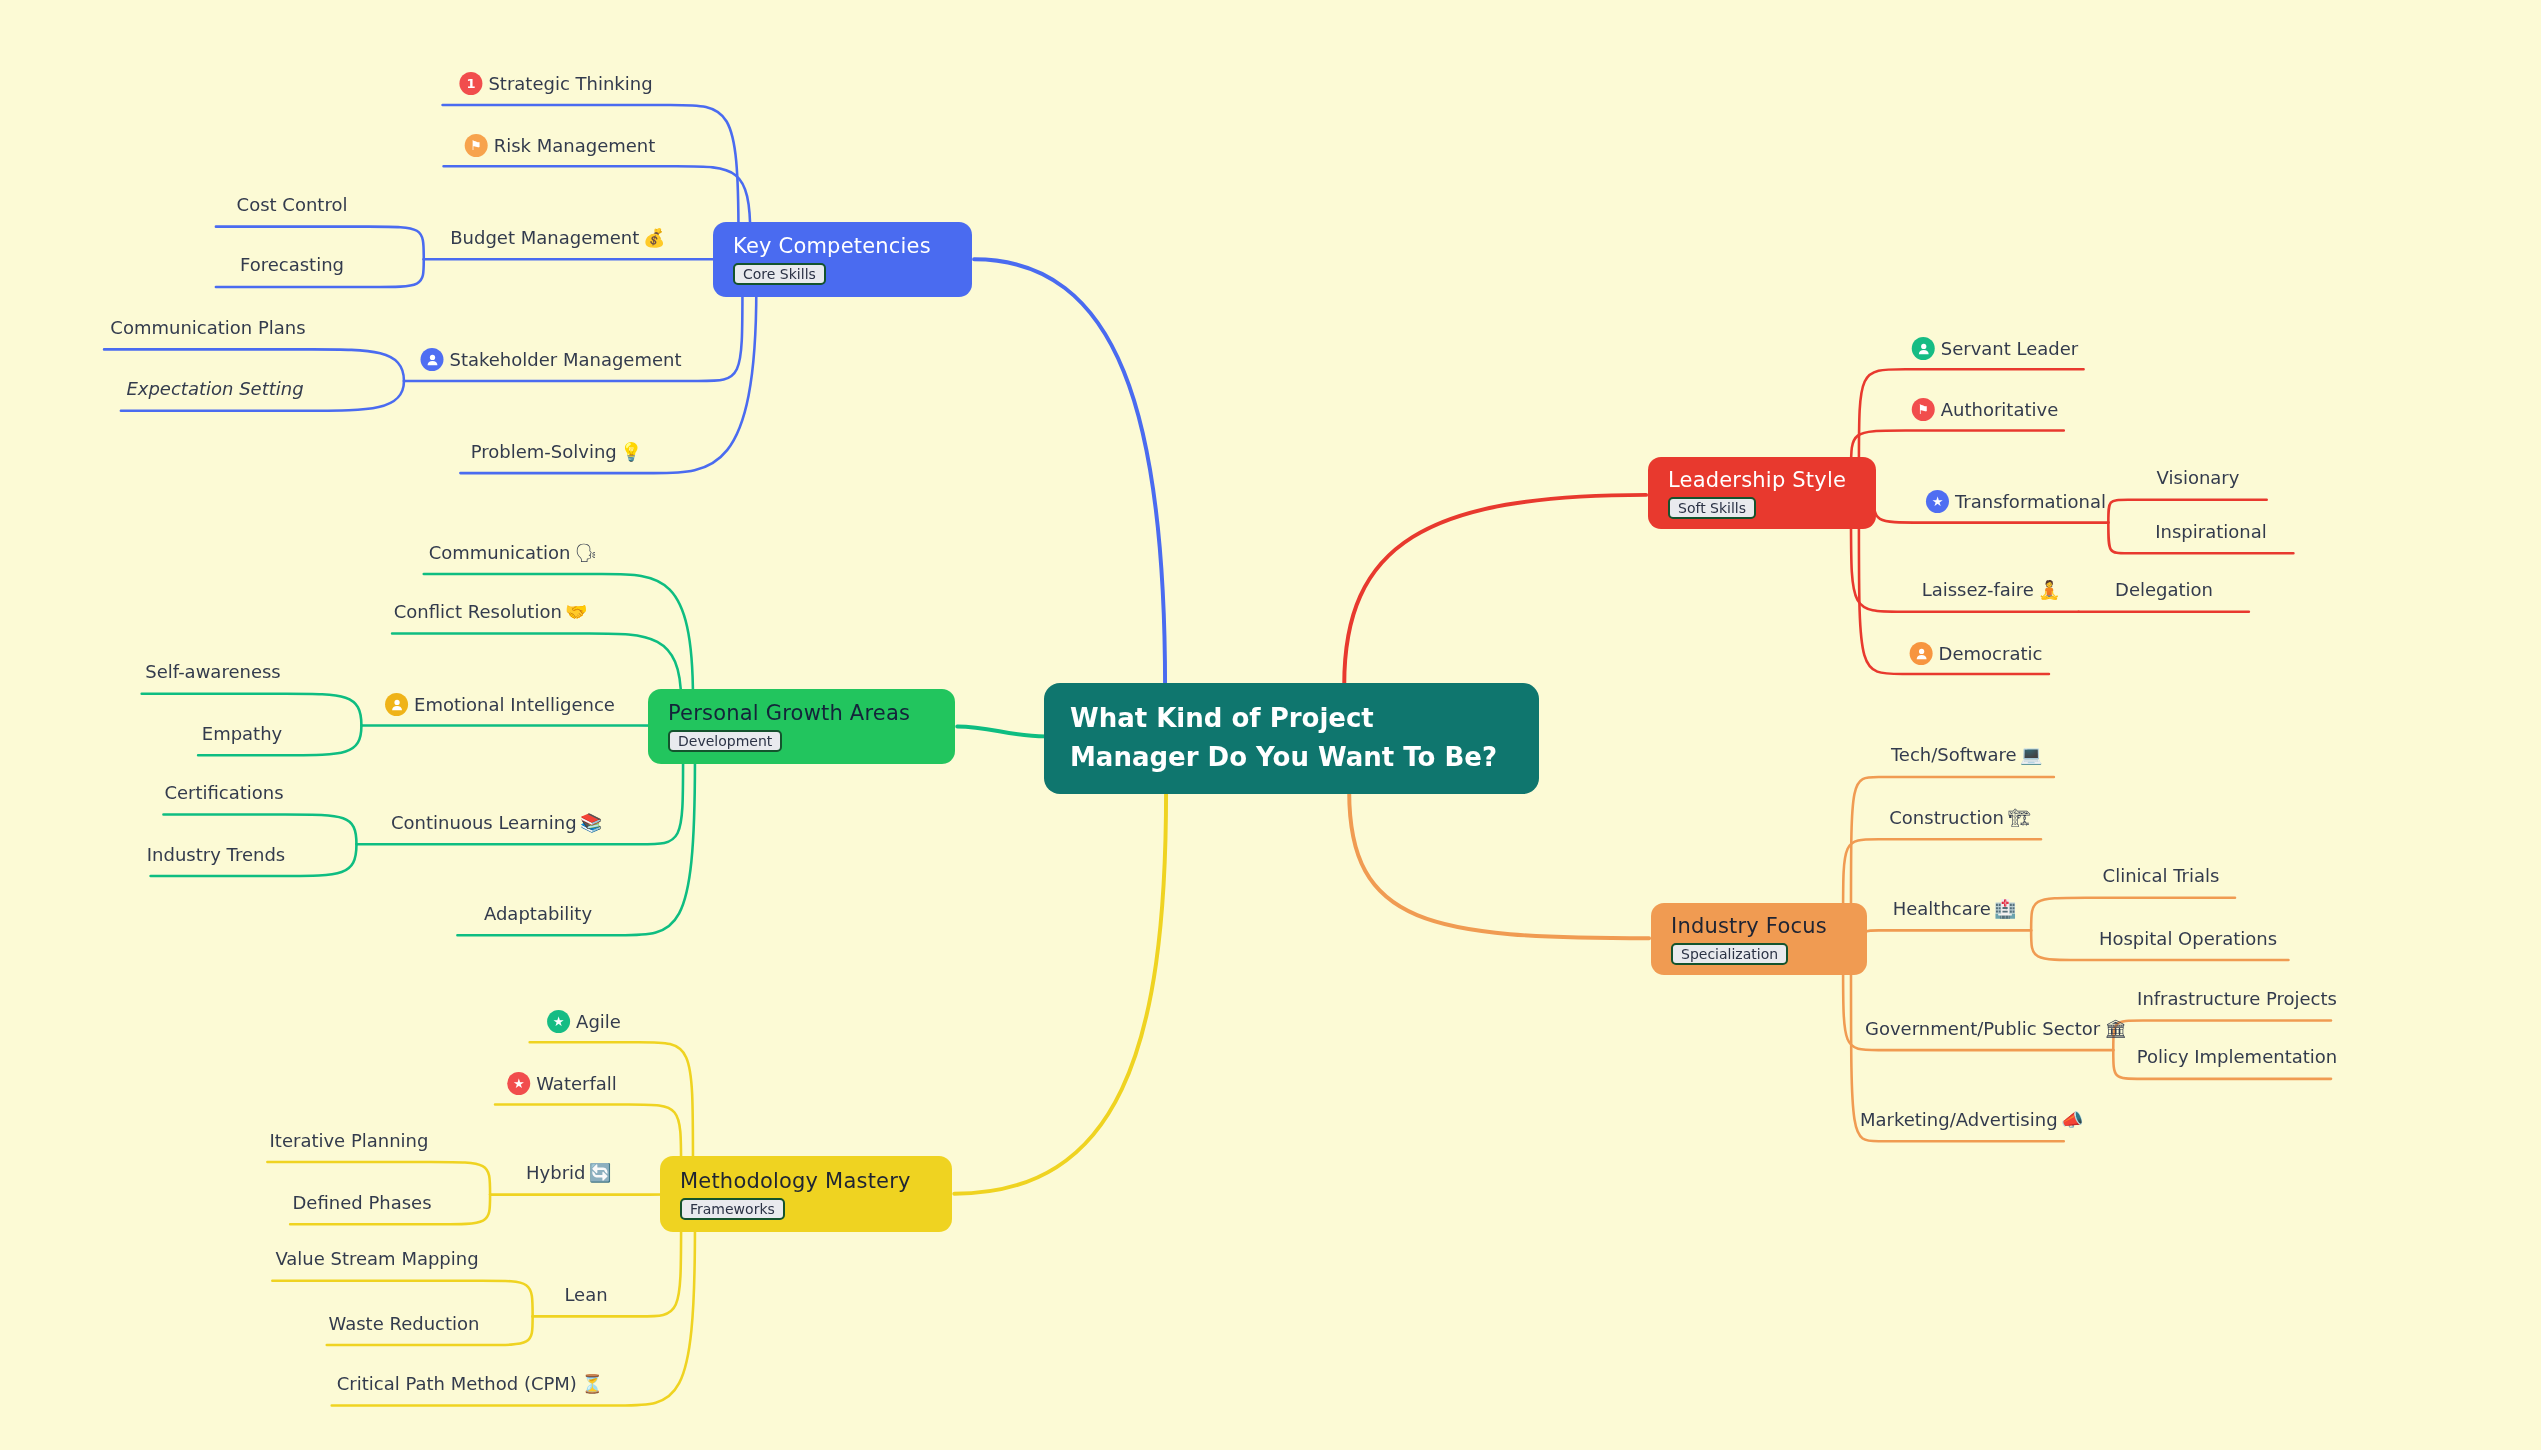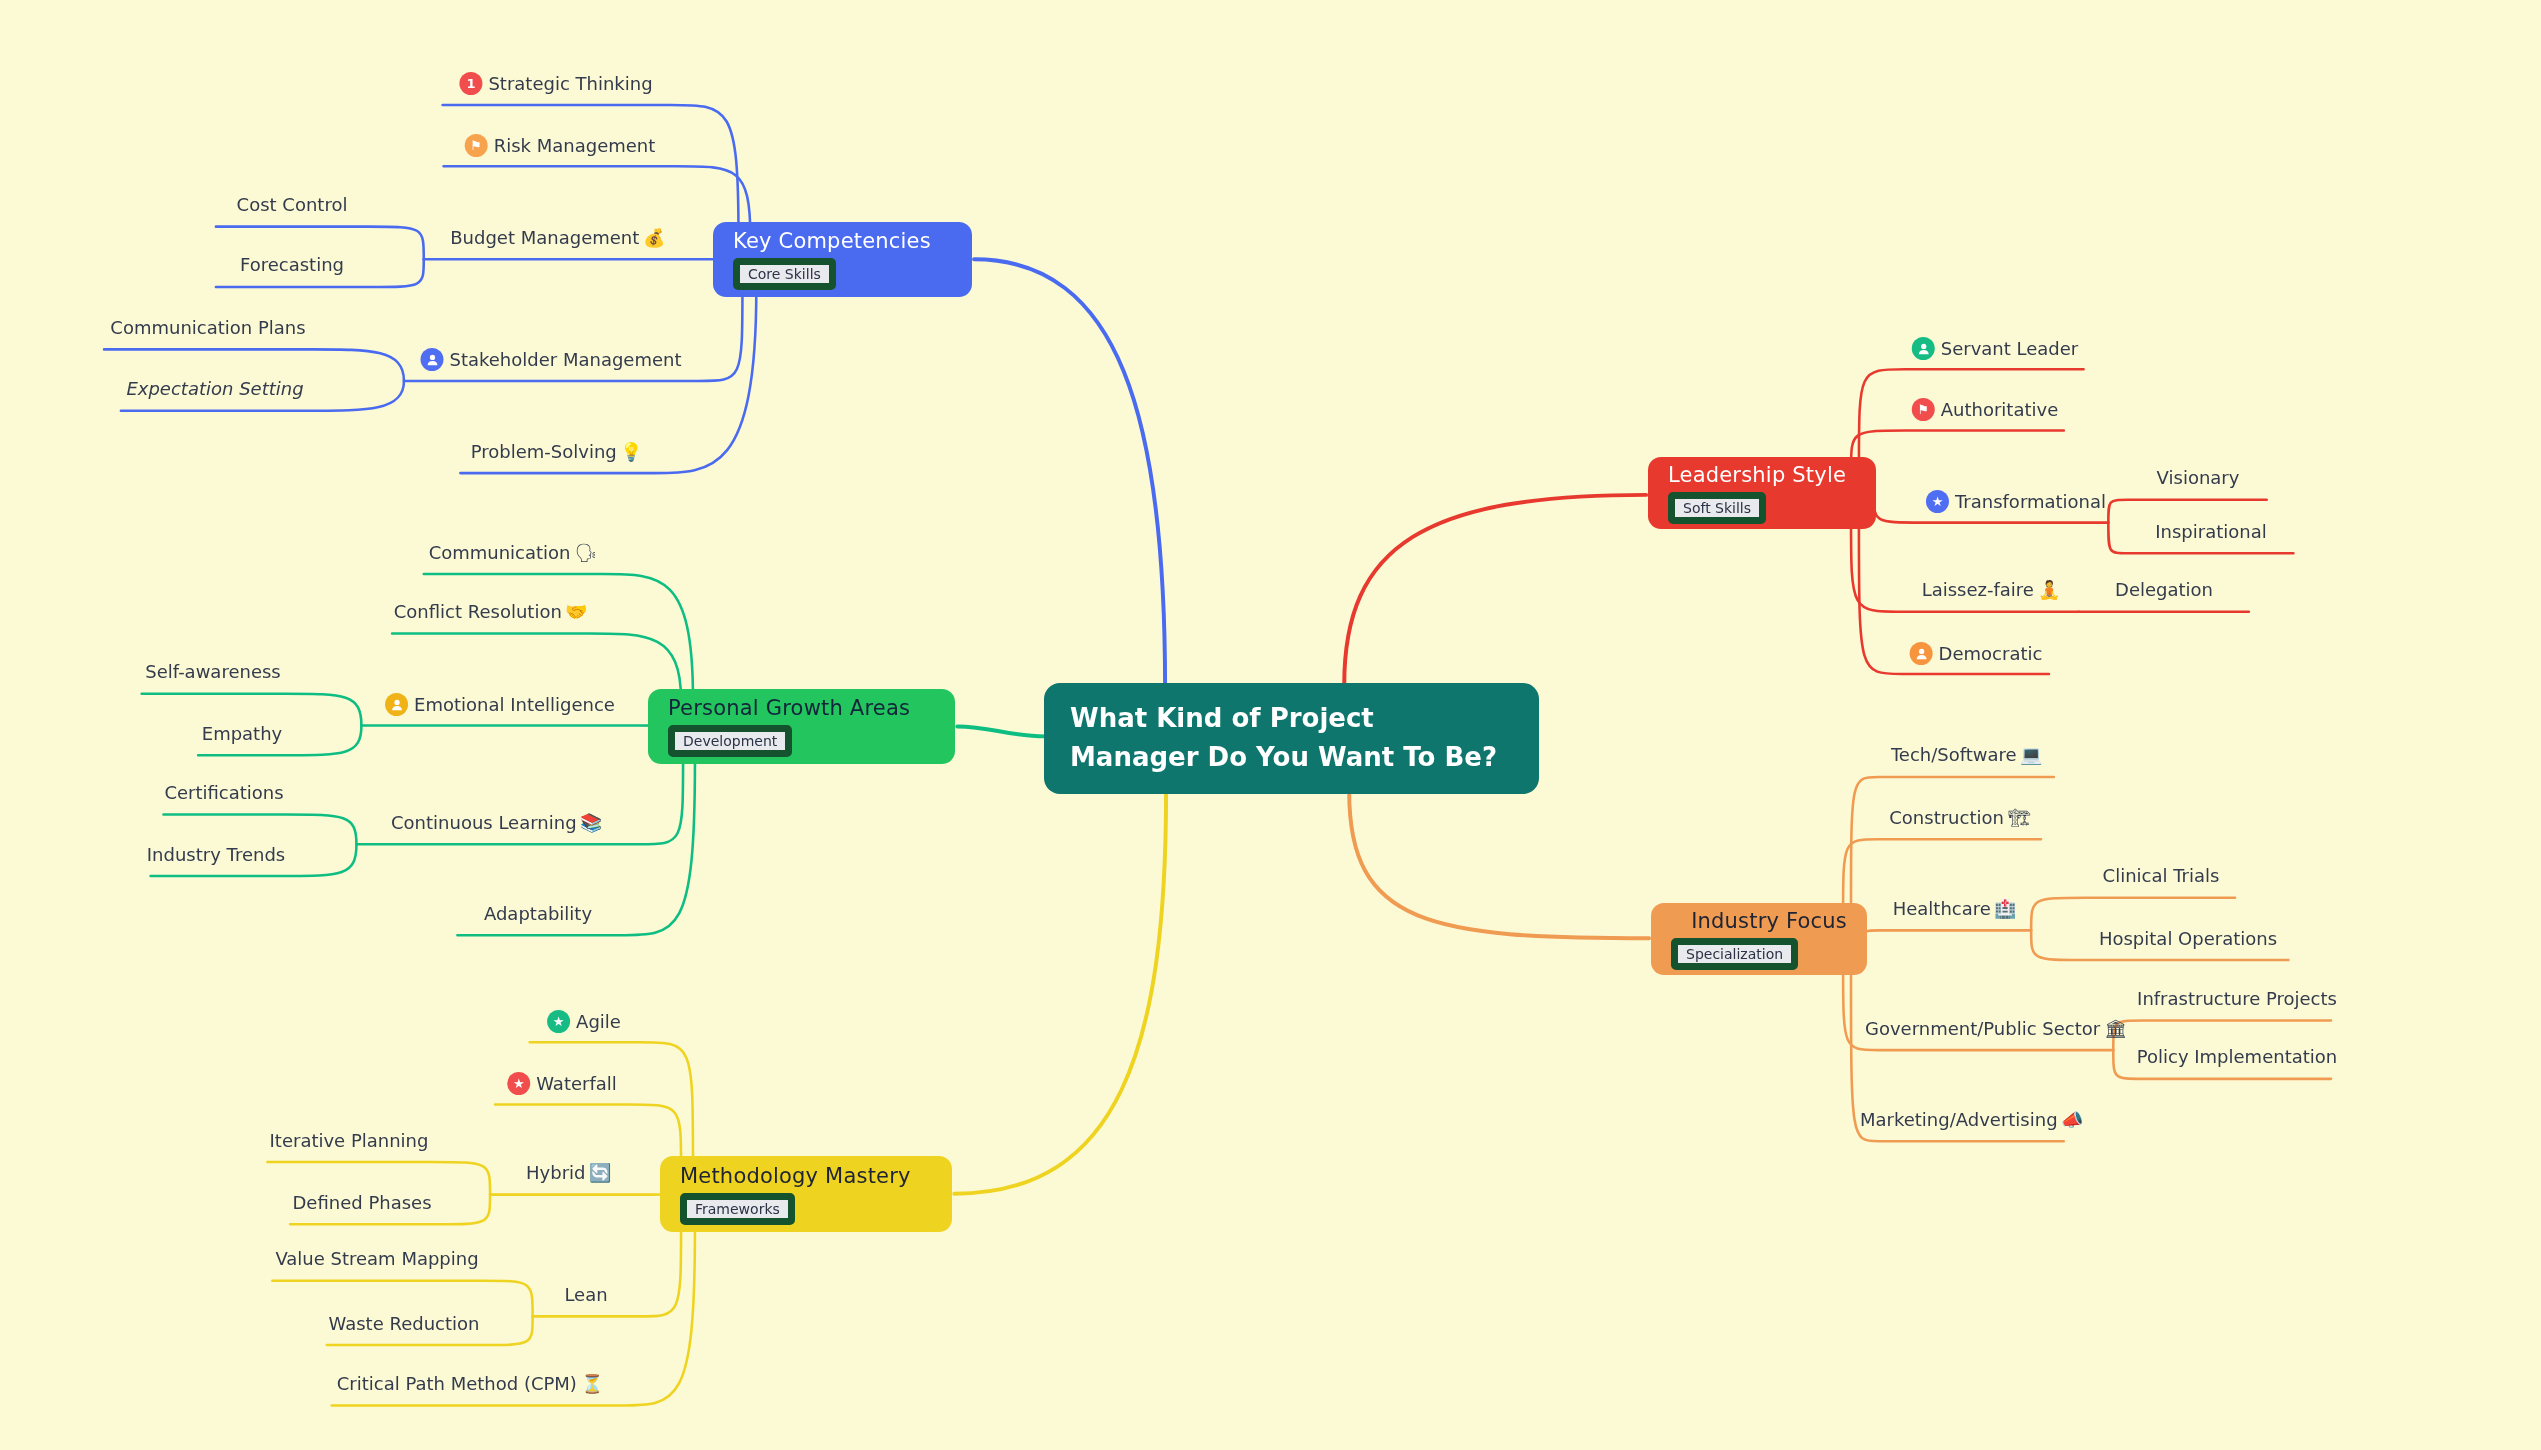--- a/index.html
+++ b/index.html
@@ -9,21 +9,21 @@
   }
   #edges{position:absolute;left:0;top:0;}
   .node{
     position:absolute;border-radius:13px;box-sizing:border-box;
     display:flex;flex-direction:column;justify-content:center;gap:5px;
     padding:8px 20px;z-index:3;cursor:pointer;
   }
   .node-title{font-weight:normal;font-size:21px;letter-spacing:0.2px;white-space:nowrap;}
   .badge{
     align-self:flex-start;background:#E9EAEE;color:#2B3245;font-size:14px;
-    padding:1px 8px;border-radius:5px;border:7px solid #14532d;white-space:nowrap;
+    padding:1px 8px;border-radius:5px;border:2px solid #14532d;white-space:nowrap;
   }
   .central{
     position:absolute;background:#0f766e;color:#FFFFFF;border-radius:16px;
     padding:16px 26px;box-sizing:border-box;font-size:26px;font-weight:bold;
     line-height:1.5;z-index:4;cursor:pointer;white-space:nowrap;
   }
   .leaf{
     position:absolute;transform:translateX(-50%);white-space:nowrap;
     display:flex;align-items:center;gap:6px;font-size:18px;color:#333B4D;
     z-index:2;cursor:pointer;
@@ -247,21 +247,21 @@
     </div>
     <div class="leaf" style="left: 1976px; top: 642px;">
       <span class="marker" style="background: rgb(247, 149, 63);">
         <svg viewBox="0 0 24 24" width="14" height="14">
           <circle cx="12" cy="7.5" r="4.5" fill="#fff"></circle>
           <path d="M3.5 21c0-5 3.8-7.5 8.5-7.5s8.5 2.5 8.5 7.5z" fill="#fff"></path>
         </svg>
       </span>
       <span>Democratic</span>
     </div>
-    <div class="node" style="left: 1651px; top: 903px; width: 216px; height: 72px; background: rgb(240, 155, 82); color: rgb(30, 36, 51); text-align: right;">
+    <div class="node" style="left: 1651px; top: 903px; width: 216px; height: 72px; background: rgb(240, 155, 82); color: rgb(30, 36, 51);">
       <div class="node-title">Industry Focus</div>
       <div class="badge">Specialization</div>
     </div>
     <div class="leaf" style="left: 1967px; top: 744px;">
       <span>Tech/Software</span>
       <span class="emoji" style="margin-left: -2px;">💻</span>
     </div>
     <div class="leaf" style="left: 1960px; top: 807px;">
       <span>Construction</span>
       <span class="emoji" style="margin-left: -2px;">🏗</span>

